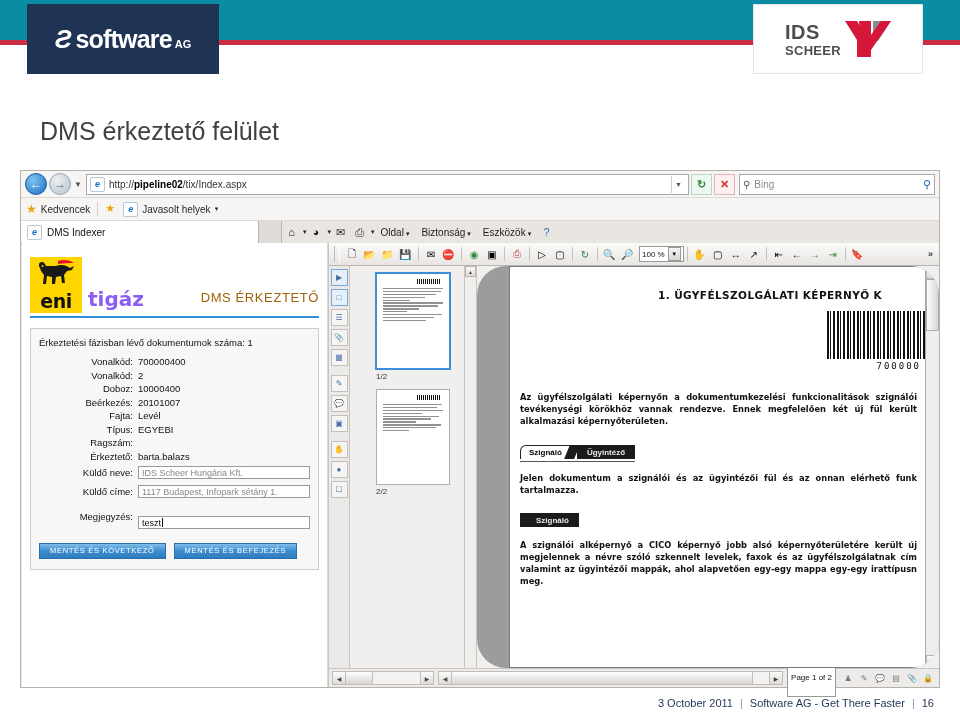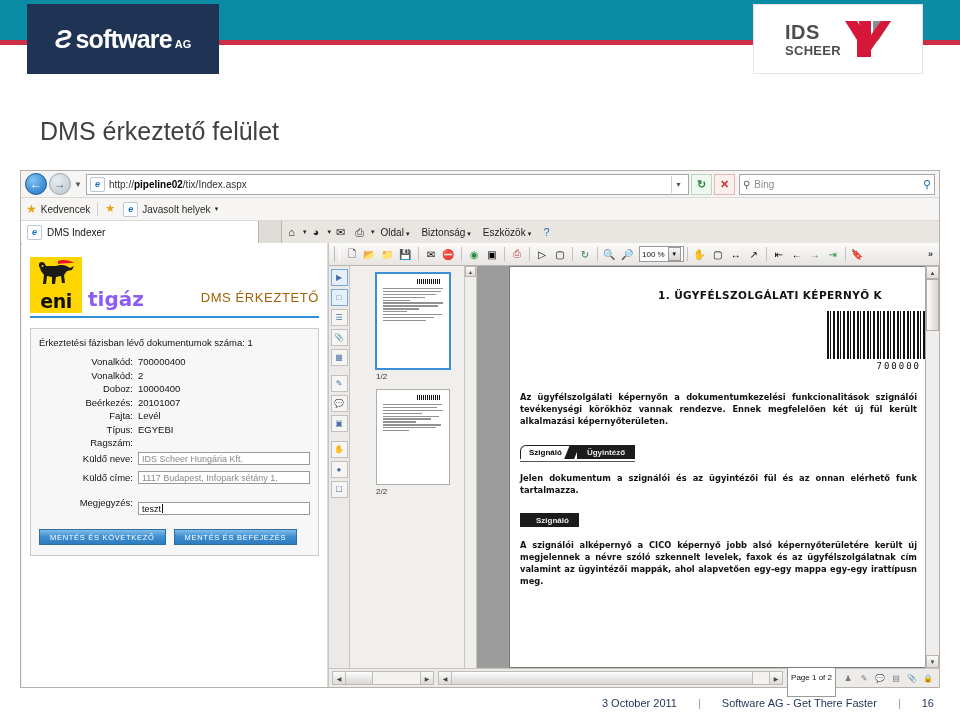--- a/index.html
+++ b/index.html
@@ -126,21 +126,21 @@
   .thumb.sel{border:2px solid #3a8fd8;}
   .thumb-lab{font-size:8px;color:#333;margin:2px 0 8px 0;align-self:flex-start;margin-left:26px;}
   .thumb-lines{position:absolute;left:6px;top:14px;right:6px;}
   .tl{height:1.3px;background:#6e6e6e;margin-bottom:1.6px;opacity:.75;}
   .thumb-bar{position:absolute;right:8px;top:5px;width:24px;height:5px;
              background:repeating-linear-gradient(to right,#111 0 1px,#fff 1px 2px);}
   .tscroll{position:absolute;right:0;top:0;width:11px;height:100%;background:#f0eeec;border-left:1px solid #c8c4c0;}
   .tscroll .arr{width:11px;height:11px;background:linear-gradient(to bottom,#fbfbfa,#dedbd8);
                 border:1px solid #b9b5b0;box-sizing:border-box;font-size:5px;display:flex;
                 align-items:center;justify-content:center;color:#444;}
-  .doc-area{flex:1;background:#9c9c9c;position:relative;overflow:hidden;}
+  .doc-area{flex:1;background:#9c9c9c;position:relative;overflow:hidden;border-radius:29px;}
   .page-sheet{position:absolute;left:32px;top:0;right:13px;bottom:0;background:#fff;border:1px solid #7a7a7a;
               overflow:hidden;}
   .doc-head{position:absolute;left:148px;top:22px;font-size:10.5px;font-weight:bold;color:#111;
             letter-spacing:0.4px;white-space:nowrap;font-family:"DejaVu Sans",sans-serif;}
   .barcode{position:absolute;right:-6px;top:44px;width:104px;height:48px;
            background:repeating-linear-gradient(to right,#111 0 2px,#fff 2px 3px,#111 3px 4px,#fff 4px 6px,#111 6px 8px,#fff 8px 10px);}
   .barcode-num{position:absolute;right:4px;top:94px;font-size:9px;letter-spacing:2px;color:#111;
                font-family:"DejaVu Sans Mono",monospace;}
   .para{position:absolute;left:10px;right:8px;font-size:8.3px;color:#111;line-height:1.45;text-align:justify;
         font-family:"DejaVu Sans",sans-serif;font-weight:bold;}
@@ -166,21 +166,21 @@
   .hsb .arr{width:12px;background:linear-gradient(to bottom,#fbfbfa,#dedbd8);border-right:1px solid #c0bcb8;
             font-size:6px;display:flex;align-items:center;justify-content:center;color:#444;}
   .hsb .arr.r{border-right:none;border-left:1px solid #c0bcb8;margin-left:auto;}
   .hsb-thumb{width:26px;background:linear-gradient(to bottom,#fdfdfd,#d8d5d2);border-right:1px solid #c0bcb8;}
   .pagebox{font-size:8px;color:#111;border:1px solid #9a9a9a;background:#fff;padding:12px 3px;height:12px;
            line-height:12px;margin:0 4px;}
   .st-ico{width:12px;height:12px;margin:0 2px;font-size:8px;color:#777;display:flex;align-items:center;
           justify-content:center;}
   
   .slide-footer{position:absolute;right:26px;bottom:8px;font-size:11px;color:#1f3355;display:flex;
-                align-items:center;gap:21px;}
+                align-items:center;gap:7px;}
   .slide-footer .sep{color:#8d99ab;}
 </style>
 </head>
 <body>
 
 <div class="slide-header">
   <div class="teal-band"></div>
   <div class="red-rule"></div>
 
   <div class="logo-sag">
@@ -314,20 +314,24 @@
           <span class="flab">Fajta:</span>
           <span class="fval">Levél</span>
         </div>
         <div class="frow">
           <span class="flab">Típus:</span>
           <span class="fval">EGYEBI</span>
         </div>
         <div class="frow">
           <span class="flab">Ragszám:</span>
           <span class="fval"></span>
+        </div>
+        <div class="frow">
+          <span class="flab">Érkeztető:</span>
+          <span class="fval">barta.balazs</span>
         </div>
 
         <div class="frow input-row">
           <span class="flab">Küldő neve:</span>
           <span class="finput">IDS Scheer Hungária Kft.</span>
         </div>
         <div class="frow input-row">
           <span class="flab">Küldő címe:</span>
           <span class="finput">1117 Budapest, Infopark sétány 1.</span>
         </div>

